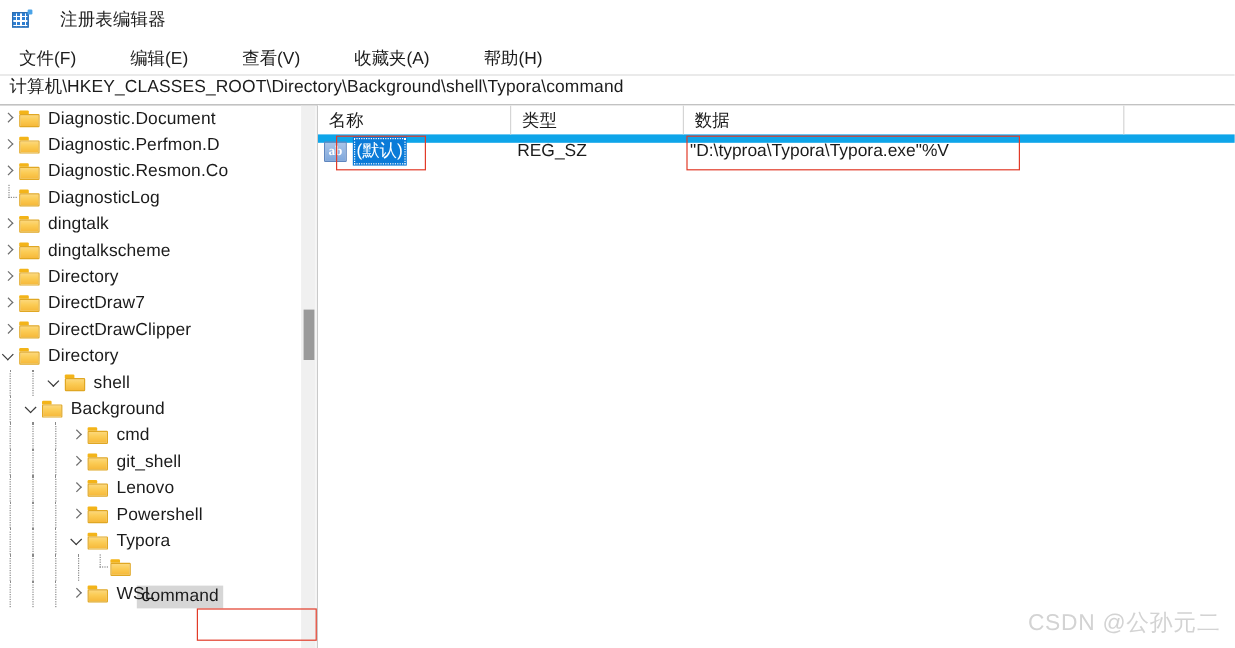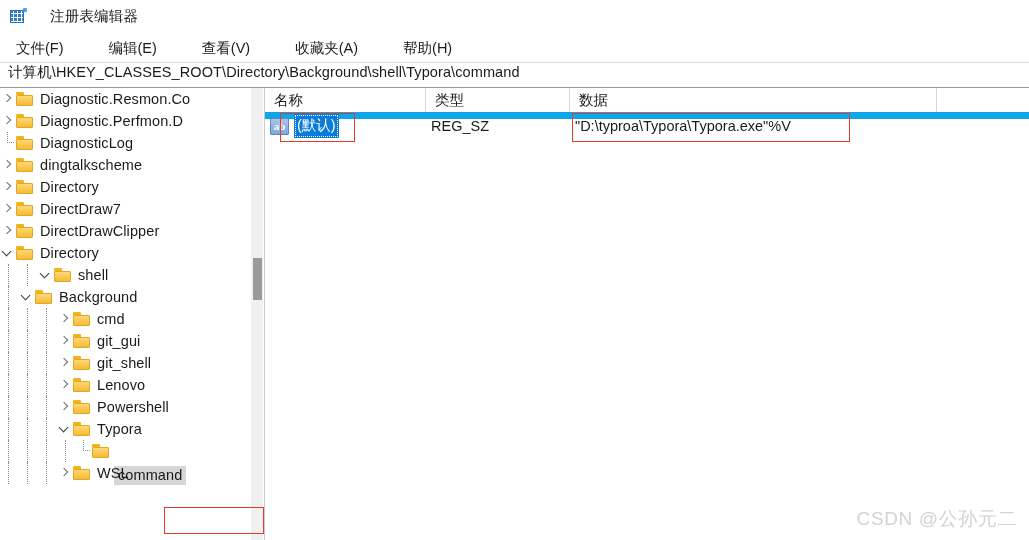--- a/index.html
+++ b/index.html
@@ -392,44 +392,60 @@
   <div class="content">
 
     <div class="tree-pane">
       <div class="tree-clip" id="tree-clip">
           <div class="tree-row">
             <div class="twisty collapsed"></div>
             <div class="folder">
               <div class="tab"></div>
               <div class="body"></div>
             </div>
+            <div class="tree-label">Diagnostic.Document</div>
+          </div>
+          <div class="tree-row">
+            <div class="twisty collapsed"></div>
+            <div class="folder">
+              <div class="tab"></div>
+              <div class="body"></div>
+            </div>
+            <div class="tree-label">Diagnostic.Perfmon.D</div>
+          </div>
+          <div class="tree-row">
+            <div class="twisty collapsed"></div>
+            <div class="folder">
+              <div class="tab"></div>
+              <div class="body"></div>
+            </div>
             <div class="tree-label">Diagnostic.Resmon.Co</div>
           </div>
           <div class="tree-row">
-            <div class="twisty collapsed"></div>
-            <div class="folder">
-              <div class="tab"></div>
-              <div class="body"></div>
-            </div>
-            <div class="tree-label">Diagnostic.Perfmon.D</div>
-          </div>
-          <div class="tree-row">
             <div class="twisty leaf"></div>
             <div class="folder">
               <div class="tab"></div>
               <div class="body"></div>
             </div>
             <div class="tree-label">DiagnosticLog</div>
           </div>
           <div class="tree-row">
             <div class="twisty collapsed"></div>
             <div class="folder">
               <div class="tab"></div>
               <div class="body"></div>
             </div>
+            <div class="tree-label">dingtalk</div>
+          </div>
+          <div class="tree-row">
+            <div class="twisty collapsed"></div>
+            <div class="folder">
+              <div class="tab"></div>
+              <div class="body"></div>
+            </div>
             <div class="tree-label">dingtalkscheme</div>
           </div>
           <div class="tree-row">
             <div class="twisty collapsed"></div>
             <div class="folder">
               <div class="tab"></div>
               <div class="body"></div>
             </div>
             <div class="tree-label">Directory</div>
           </div>
@@ -479,31 +495,20 @@
           <div class="tree-row">
             <div class="indent line"></div>
             <div class="indent line"></div>
             <div class="indent line"></div>
             <div class="twisty collapsed"></div>
             <div class="folder">
               <div class="tab"></div>
               <div class="body"></div>
             </div>
             <div class="tree-label">cmd</div>
-          </div>
-          <div class="tree-row">
-            <div class="indent line"></div>
-            <div class="indent line"></div>
-            <div class="indent line"></div>
-            <div class="twisty collapsed"></div>
-            <div class="folder">
-              <div class="tab"></div>
-              <div class="body"></div>
-            </div>
-            <div class="tree-label">git_gui</div>
           </div>
           <div class="tree-row">
             <div class="indent line"></div>
             <div class="indent line"></div>
             <div class="indent line"></div>
             <div class="twisty collapsed"></div>
             <div class="folder">
               <div class="tab"></div>
               <div class="body"></div>
             </div>

